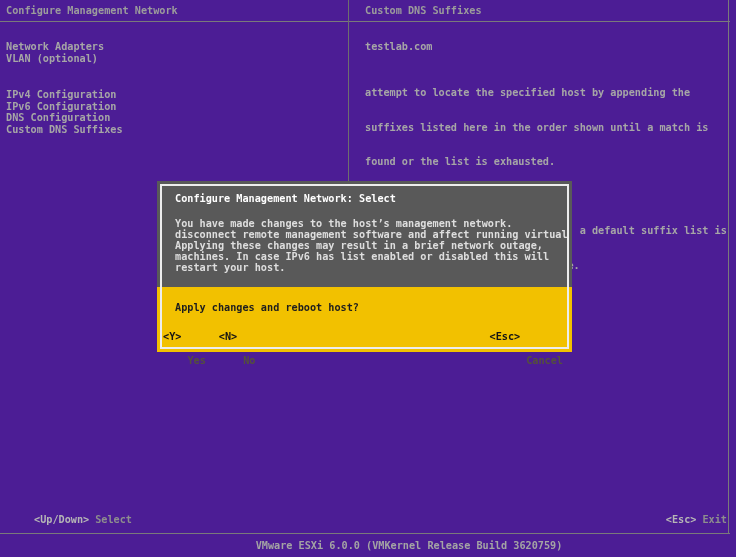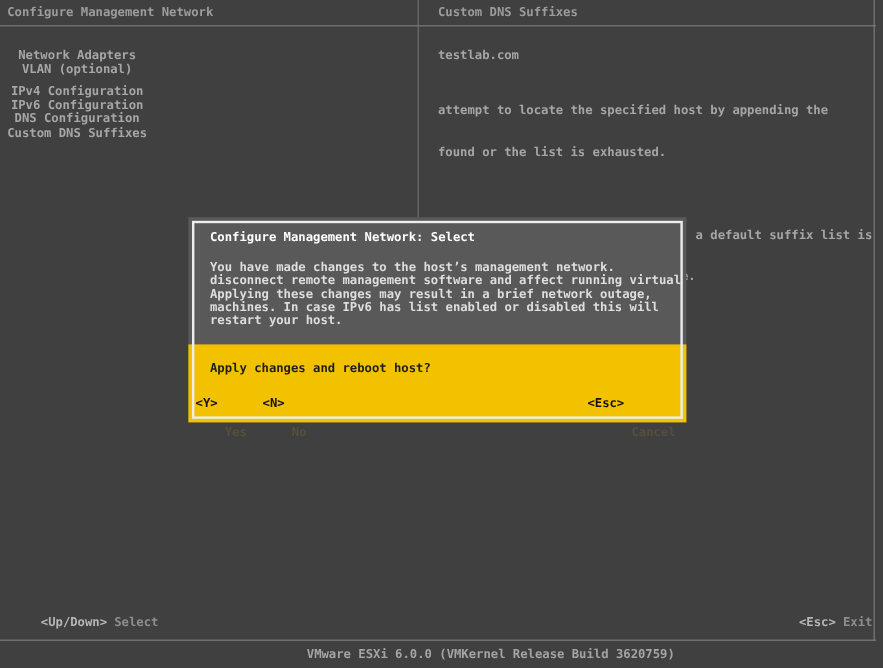--- a/index.html
+++ b/index.html
@@ -1,33 +1,33 @@
 <!DOCTYPE html>
 <html style="--accent: #f2c100; --dlg-gray: #595959;"><head>
 <meta charset="utf-8">
 <style>
   html,body{margin:0;padding:0;background:#000;}
   .screen{
-    position:relative;width:736px;height:557px;background:#404040;overflow:hidden;
+    position:relative;width:736px;height:557px;background:#4c1d95;overflow:hidden;
     font-family:"DejaVu Sans Mono","Liberation Mono",monospace;
     font-size:10.2px;font-weight:bold;letter-spacing:0;
   }
   
   .hline-top{position:absolute;left:0;top:21px;width:730px;height:1px;background:#7a7a7a;}
   .vline-div{position:absolute;left:348px;top:0;width:1px;height:352px;background:#6e6e6e;}
   .vline-right{position:absolute;left:728px;top:0;width:1px;height:534px;background:#7a7a7a;}
   .hline-bottom{position:absolute;left:0;top:533px;width:730px;height:1px;background:#7a7a7a;}
   
   .hdr{position:absolute;top:5px;color:#9c9c9c;white-space:pre;}
   .hdr-left{left:6px;}
   .hdr-right{left:365px;}
   
-  .sidebar{position:absolute;left:6px;top:41px;line-height:11.5px;color:#a6a6a6;text-align:center;}
+  .sidebar{position:absolute;left:6px;top:41px;line-height:11.5px;color:#a6a6a6;}
   .sidebar .mi{white-space:pre;}
-  .sidebar .gap-above{margin-top:7px;}
+  .sidebar .gap-above{margin-top:25px;}
   
   .content{position:absolute;left:365px;top:41px;line-height:11.5px;color:#a6a6a6;}
   .content .para{margin-top:11.5px;}
   .content div{white-space:pre;}
   
   .dialog{position:absolute;left:157px;top:181px;width:415px;height:171px;background:var(--dlg-gray,#595959);}
   .dialog-inner-border{position:absolute;inset:3px;border:2px solid #ededed;pointer-events:none;z-index:3;}
   .dialog-yellow{position:absolute;left:0;bottom:0;width:100%;height:65px;background:var(--accent,#f2c100);}
   .dialog-title{position:absolute;left:18px;top:12px;color:#ffffff;white-space:pre;z-index:2;}
   .dialog-body{position:absolute;left:18px;top:37px;line-height:11px;color:#dedede;z-index:2;}
@@ -68,20 +68,21 @@
     <div class="mi gap-above">IPv4 Configuration</div>
     <div class="mi">IPv6 Configuration</div>
     <div class="mi">DNS Configuration</div>
     <div class="mi">Custom DNS Suffixes</div>
   </div>
 
   <div class="content">
     <div>testlab.com</div>
     <div class="para">
       <div>attempt to locate the specified host by appending the</div>
+      <div>suffixes listed here in the order shown until a match is</div>
       <div>found or the list is exhausted.</div>
     </div>
     <div class="para">
       <div>If no suffixes are specified here, a default suffix list is</div>
       <div>derived from the local domain name.</div>
     </div>
   </div>
 
   <div class="dialog">
     <div class="dialog-yellow"></div>

